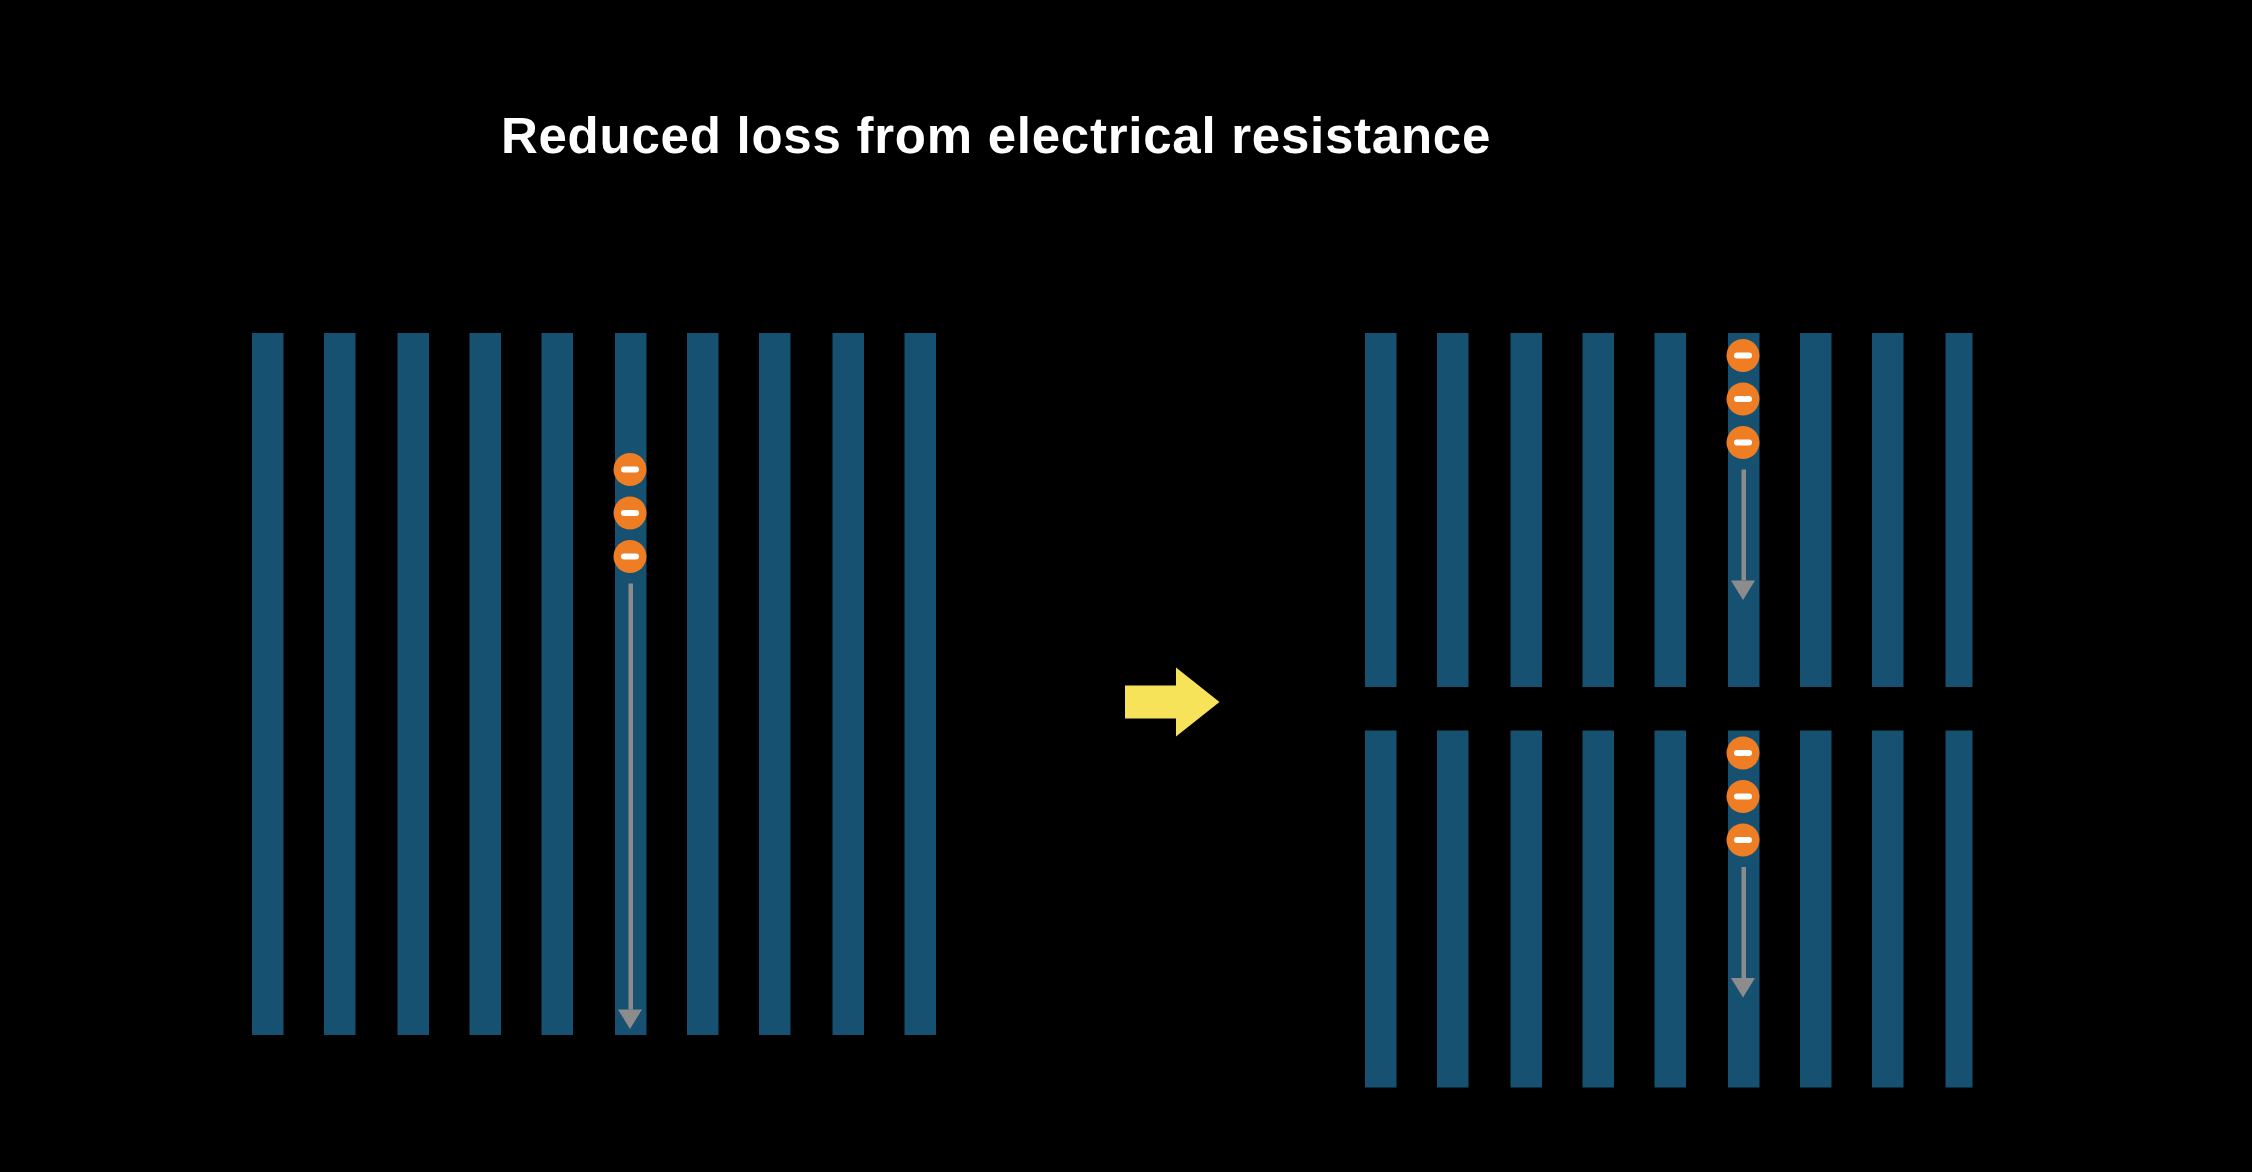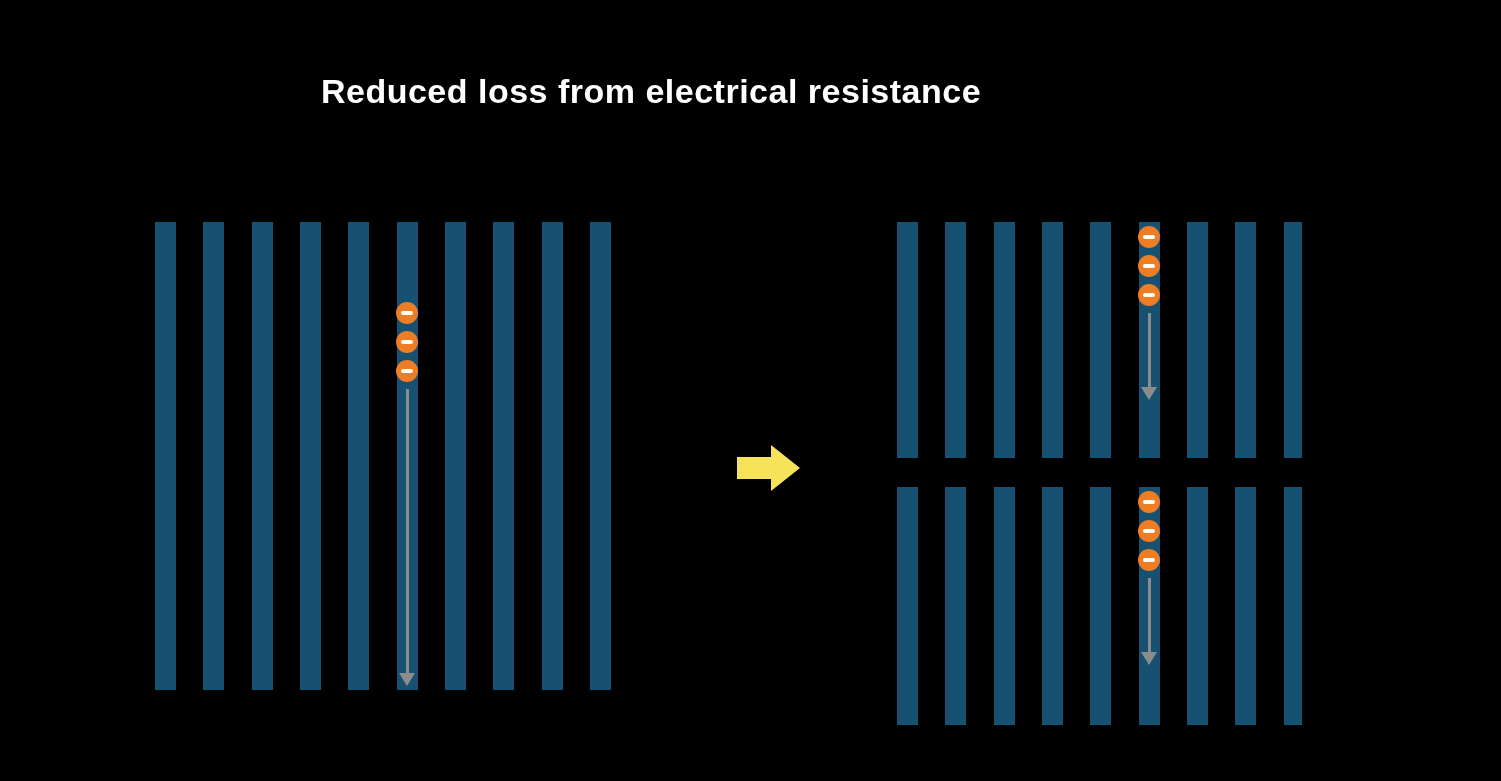--- a/index.html
+++ b/index.html
@@ -7,20 +7,21 @@
     padding: 0;
     background: #000;
   }
   .stage {
     position: relative;
     width: 1302px;
     height: 781px;
     background: var(--background, #000000);
     overflow: hidden;
     font-family: "Liberation Sans", sans-serif;
+    margin-left: 13px;
   }
   .title {
     position: absolute;
     top: 72px;
     left: 0;
     width: 100%;
     text-align: center;
     color: var(--title-text, #ffffff);
     font-size: 34px;
     font-weight: 800;

